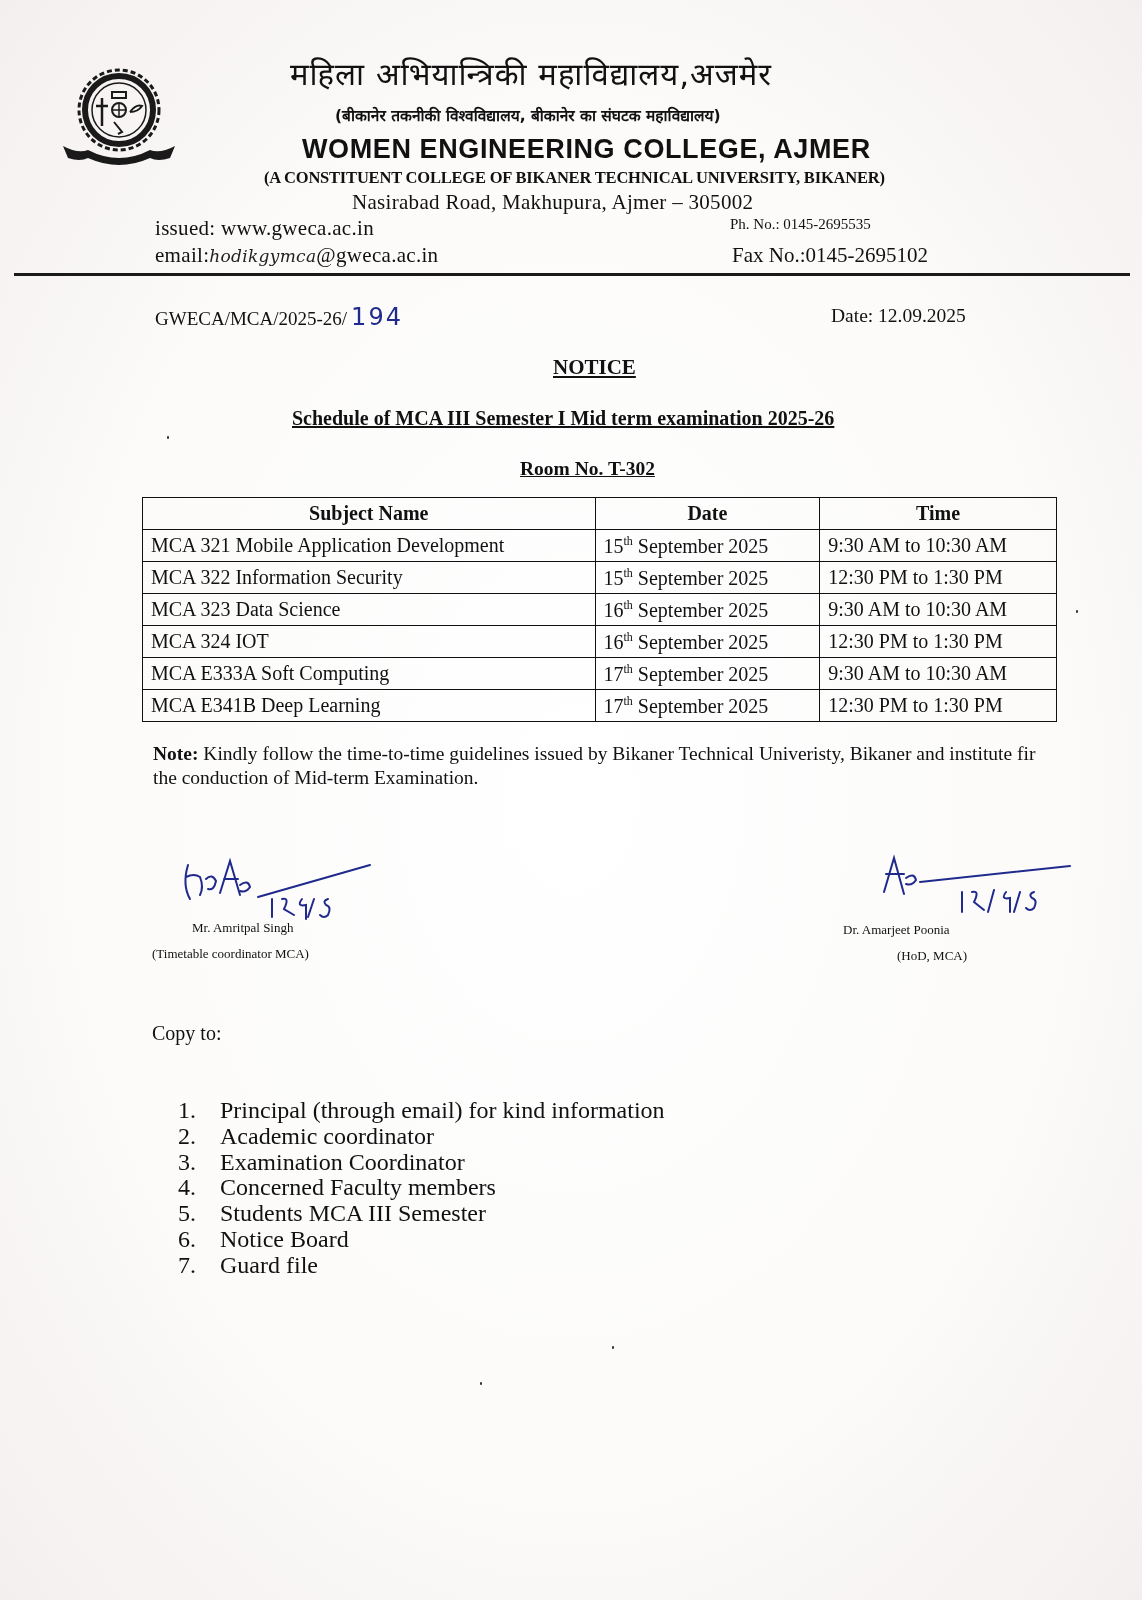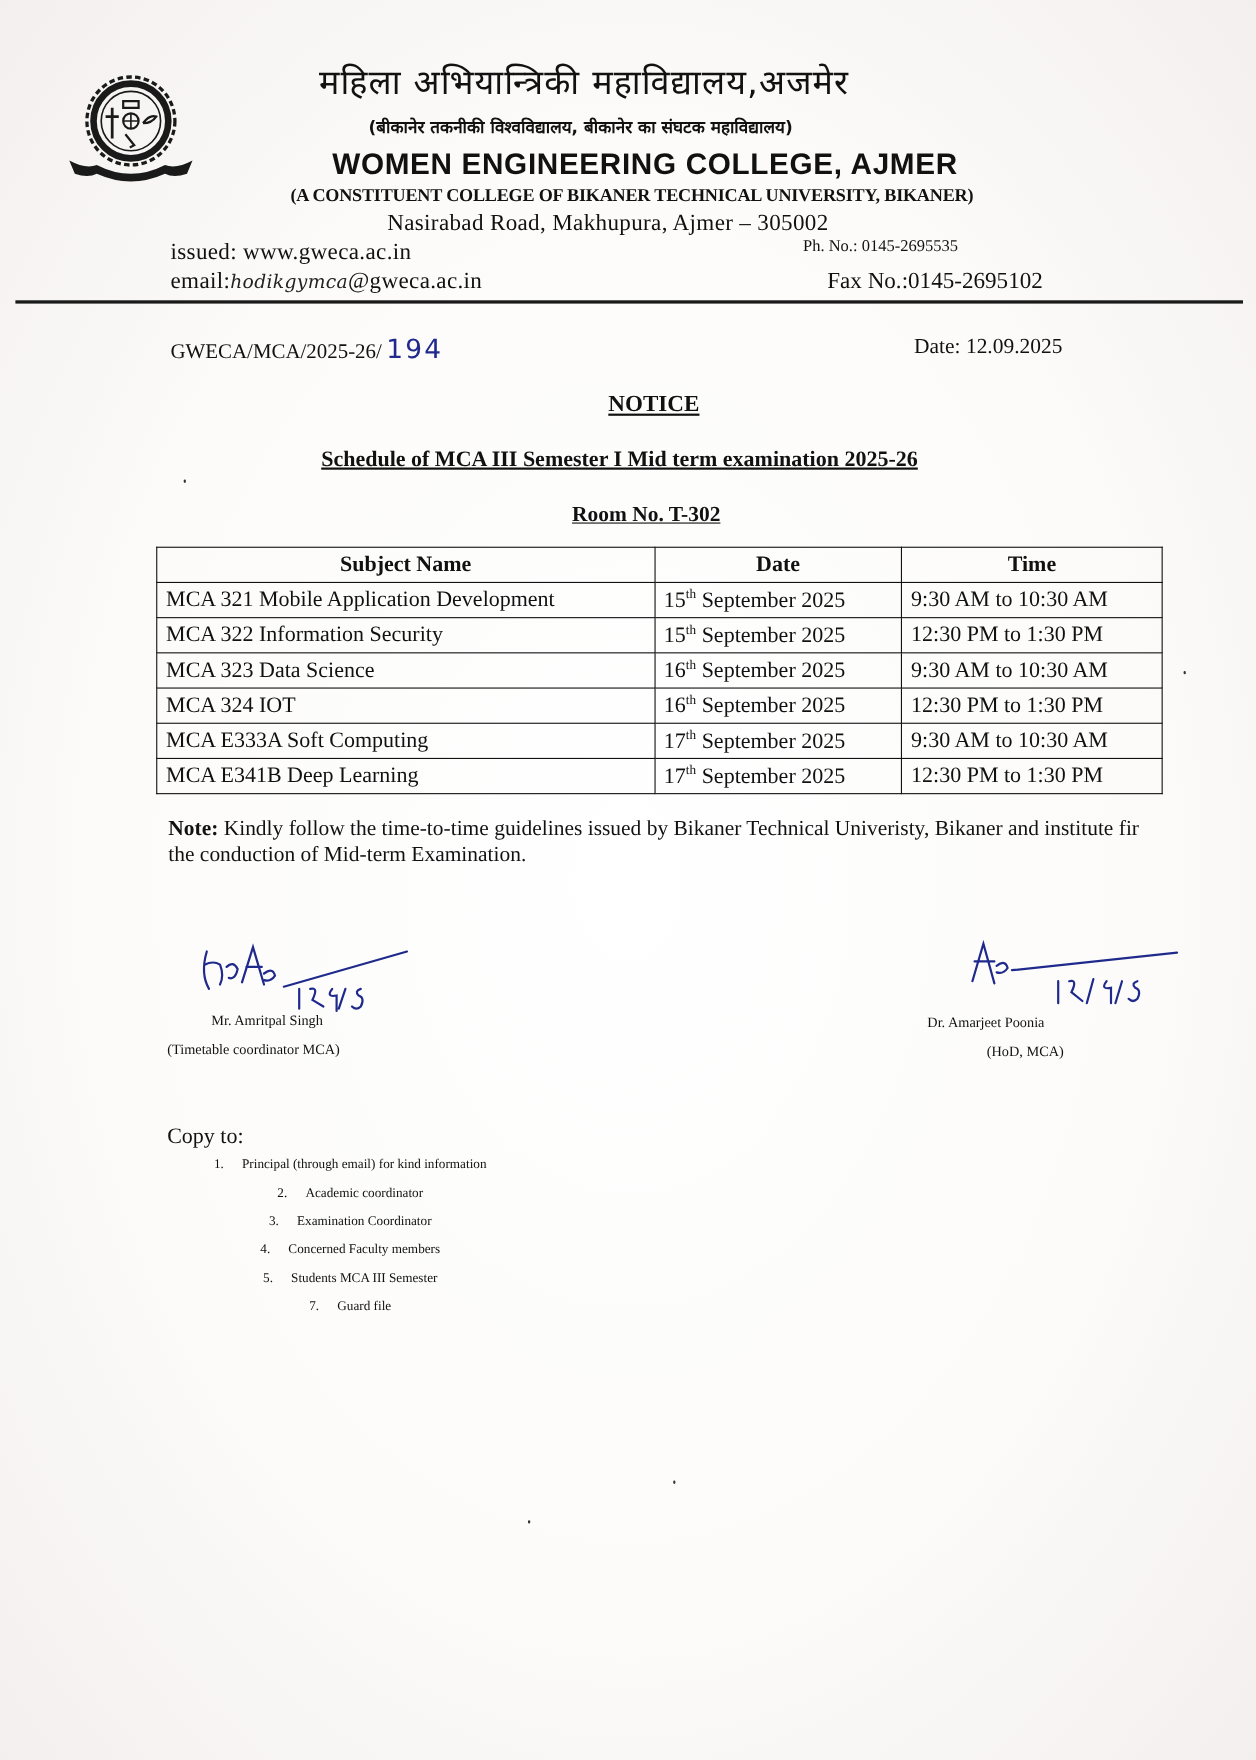--- a/index.html
+++ b/index.html
@@ -16,21 +16,21 @@
 
   .hindi-title { position: absolute; left: 290px; top: 52px; font-family: "DejaVu Sans", sans-serif; font-size: 31px; letter-spacing: 1px; white-space: nowrap; }
   .hindi-sub { position: absolute; left: 335px; top: 104px; font-family: "DejaVu Sans", sans-serif; font-size: 15.5px; font-weight: bold; white-space: nowrap; }
   .eng-title { position: absolute; left: 302px; top: 134px; font-family: "Liberation Sans", sans-serif; font-weight: bold; font-size: 27px; letter-spacing: 0.6px; white-space: nowrap; }
   .constituent { position: absolute; left: 264px; top: 168px; font-size: 16.5px; font-weight: bold; white-space: nowrap; letter-spacing: -0.2px; }
   .address { position: absolute; left: 352px; top: 190px; font-size: 21px; letter-spacing: 0.3px; white-space: nowrap; }
   .website { position: absolute; left: 155px; top: 216px; font-size: 21px; letter-spacing: 0.3px; white-space: nowrap; }
   .email { position: absolute; left: 155px; top: 243px; font-size: 21px; letter-spacing: 0.3px; white-space: nowrap; }
   .email .hand { font-family: "DejaVu Serif", serif; font-style: italic; font-size: 17px; color: #222; }
   .phone { position: absolute; left: 730px; top: 216px; font-size: 15px; white-space: nowrap; }
-  .fax { position: absolute; left: 752px; top: 243px; font-size: 21px; white-space: nowrap; }
+  .fax { position: absolute; left: 732px; top: 243px; font-size: 21px; white-space: nowrap; }
   .rule { position: absolute; left: 14px; top: 273px; width: 1116px; height: 3px; background: #1a1a1a; }
 
   .refno { position: absolute; left: 155px; top: 303px; font-size: 19px; white-space: nowrap; }
   .refno .hand { font-family: "DejaVu Sans", sans-serif; color: #1f2a8c; font-size: 24px; margin-left: 4px; letter-spacing: 2px; text-align: center; }
   .date { position: absolute; left: 831px; top: 305px; font-size: 19.5px; white-space: nowrap; }
 
   .notice-title { position: absolute; left: 553px; top: 355px; font-size: 21px; font-weight: bold; text-decoration: underline; white-space: nowrap; }
   .schedule-title { position: absolute; left: 292px; top: 407px; font-size: 20px; font-weight: bold; text-decoration: underline; white-space: nowrap; }
   .room-no { position: absolute; left: 520px; top: 458px; font-size: 19.5px; font-weight: bold; text-decoration: underline; white-space: nowrap; }
 
@@ -48,21 +48,21 @@
   .sig svg { display: block; }
   .sig-left { left: 180px; top: 855px; }
   .sig-right { left: 880px; top: 852px; }
   .signatory { position: absolute; font-size: 13px; white-space: nowrap; }
   .left-name { left: 192px; top: 920px; }
   .left-role { left: 152px; top: 946px; }
   .right-name { left: 843px; top: 922px; }
   .right-role { left: 897px; top: 948px; }
 
   .copy-label { position: absolute; left: 152px; top: 1022px; font-size: 20px; }
-  ol.copy-list { position: absolute; left: 178px; top: 1046px; margin: 0; padding: 0; list-style: none; font-size: 12px; text-align: center; }
+  ol.copy-list { position: absolute; left: 178px; top: 1098px; margin: 0; padding: 0; list-style: none; font-size: 24px; }
   ol.copy-list li { height: 25.8px; line-height: 25.8px; white-space: nowrap; }
   ol.copy-list .num { display: inline-block; width: 42px; }
 
   .speck { position: absolute; width: 2px; height: 3px; background: #333; border-radius: 1px; }
 </style>
 </head>
 <body>
 
 <div class="page">
 
@@ -189,20 +189,21 @@
   <div class="signatory right-name">Dr. Amarjeet Poonia</div>
   <div class="signatory right-role">(HoD, MCA)</div>
 
   <div class="copy-label">Copy to:</div>
   <ol class="copy-list">
     <li><span class="num">1.</span><span>Principal (through email) for kind information</span></li>
     <li><span class="num">2.</span><span>Academic coordinator</span></li>
     <li><span class="num">3.</span><span>Examination Coordinator</span></li>
     <li><span class="num">4.</span><span>Concerned Faculty members</span></li>
     <li><span class="num">5.</span><span>Students MCA III Semester</span></li>
+    <li><span class="num">6.</span><span>Notice Board</span></li>
     <li><span class="num">7.</span><span>Guard file</span></li>
   </ol>
 
   <div class="speck" style="left:167px;top:436px"></div>
   <div class="speck" style="left:612px;top:1346px"></div>
   <div class="speck" style="left:480px;top:1382px"></div>
   <div class="speck" style="left:1076px;top:610px"></div>
 </div>
 
 </body></html>

